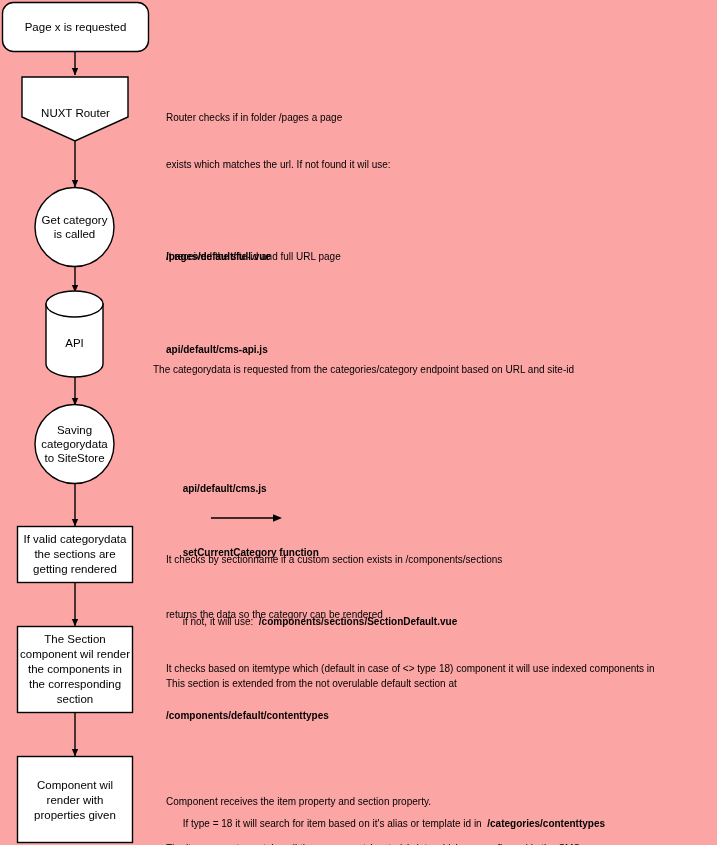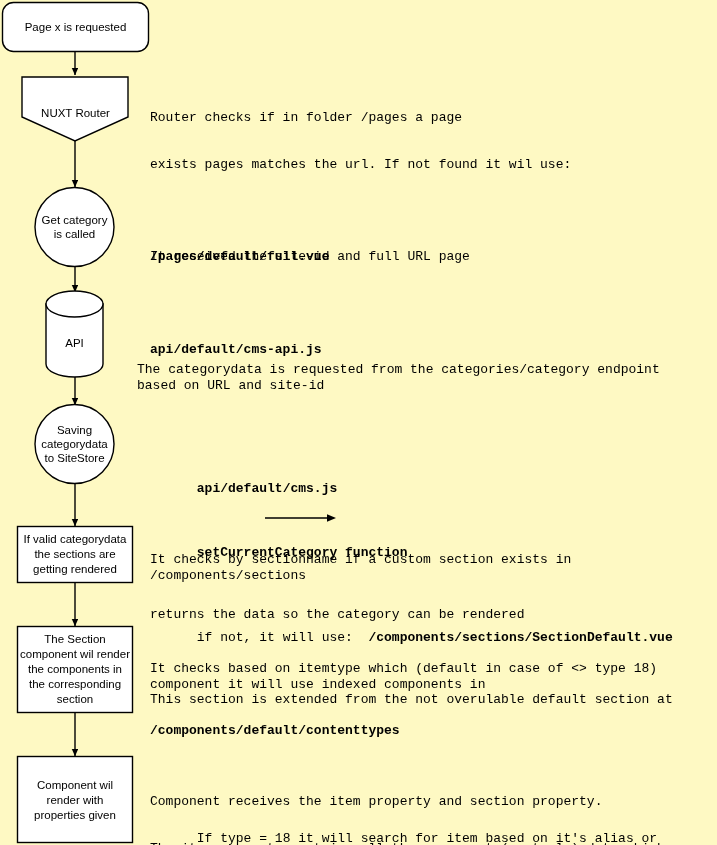--- a/index.html
+++ b/index.html
@@ -9,21 +9,21 @@
     background: #ffffff;
   }
   body {
     font-family: "Liberation Sans", sans-serif;
     color: #000000;
   }
   #canvas {
     position: relative;
     width: 717px;
     height: 845px;
-    background: #fef9c3;
+    background: #fca5a5;
     overflow: hidden;
   }
   svg.flow-layer {
     position: absolute;
     left: 0;
     top: 0;
     width: 717px;
     height: 845px;
   }
   .node-label {
@@ -38,25 +38,26 @@
     stroke: #000000;
     stroke-width: 1.4;
   }
   .connector {
     stroke: #000000;
     stroke-width: 1.4;
     fill: none;
   }
   .note {
     position: absolute;
-    font-family: Liberation Mono, monospace;
-    font-size: 13px;
+    font-family: Liberation Sans, sans-serif;
+    font-size: 10px;
     line-height: 15.5px;
     color: #000000;
     white-space: pre-wrap;
+    margin-left: 16px;
   }
   .note b, .note .bold {
     font-weight: bold;
   }
   .note .spacer {
     display: block;
     height: 15px;
   }
   .inline-arrow {
     display: inline-block;
@@ -116,21 +117,21 @@
     <text class="node-label" x="75" y="700">section</text>
 
     <rect class="shape" x="17.5" y="756.5" width="115" height="86"></rect>
     <text class="node-label" x="75" y="786">Component wil</text>
     <text class="node-label" x="75" y="801">render with</text>
     <text class="node-label" x="75" y="816">properties given</text>
   </svg>
 
   <div class="note" style="left:150px; top:79px; width:545px;">
     <div>Router checks if in folder /pages a page</div>
-    <div>exists pages matches the url. If not found it wil use:</div>
+    <div>exists which matches the url. If not found it wil use:</div>
     <div class="spacer"></div>
     <div class="bold">/pages/default/full.vue</div>
   </div>
 
   <div class="note" style="left:150px; top:218px; width:545px;">
     <div>It received the site-id and full URL page</div>
     <div class="spacer"></div>
     <div class="bold">api/default/cms-api.js</div>
   </div>
 

